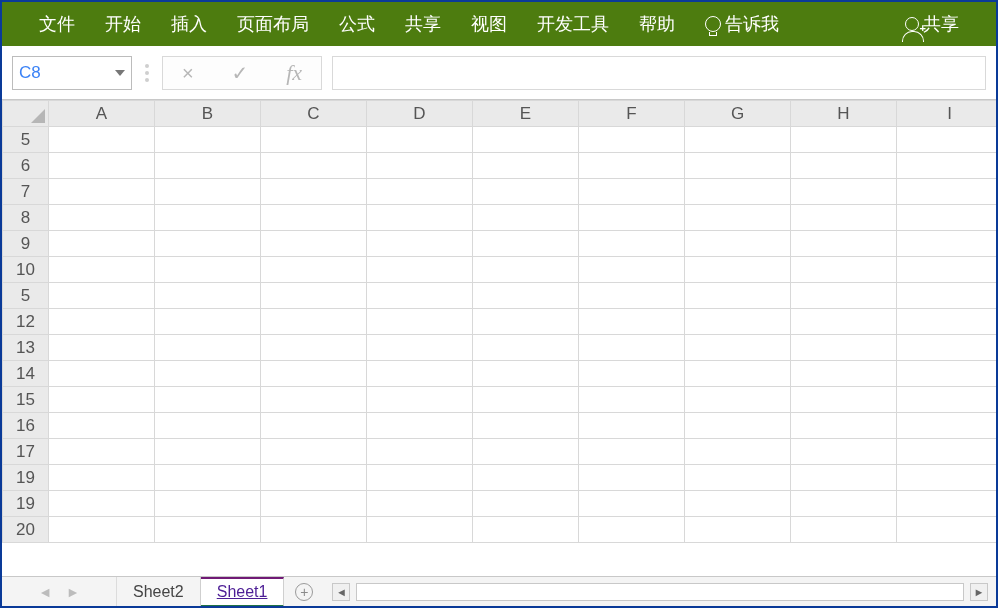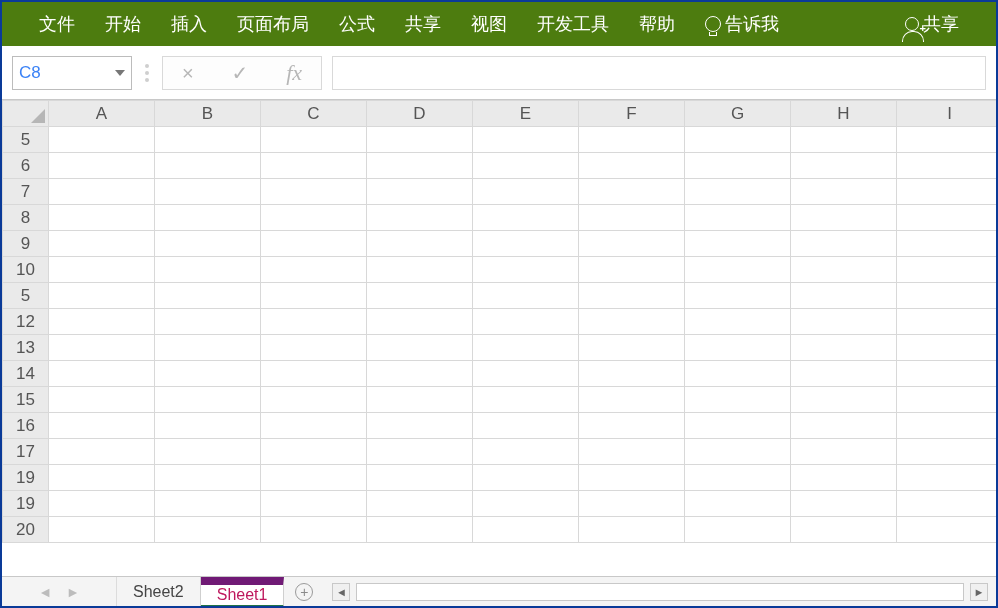--- a/index.html
+++ b/index.html
@@ -134,22 +134,23 @@
   .navarrows{
     width:115px; display:flex; align-items:center; justify-content:center; gap:14px; color:#bcbcbc;
     border-right:1px solid #dcdcdc;
   }
   .navarrows span{font-size:14px;}
   .sheet-tab{
     padding:0 16px; display:flex; align-items:center; border-right:1px solid #cfcfcf;
     background:#f4f4f4; cursor:pointer;justify-content:flex-end;
   }
   .sheet-tab.active{
-    background:#fff; color:#be185d; border-top:8px solid #701a75; border-bottom:2px solid #217346;
+    background:#fff; color:#4c1d95; border-top:2px solid #701a75; border-bottom:2px solid #217346;
     margin-bottom:-1px;
+    text-decoration:underline;
   }
   .addsheet{
     width:40px; display:flex; align-items:center; justify-content:center; color:#8a8a8a;
   }
   .addsheet .circ{
     width:18px;height:18px;border:1.5px solid #9a9a9a;border-radius:50%;display:flex;align-items:center;justify-content:center;font-size:14px;line-height:1;
   }
   .hscroll-region{
     flex:1; display:flex; align-items:center; padding:0 8px; gap:6px;
   }

